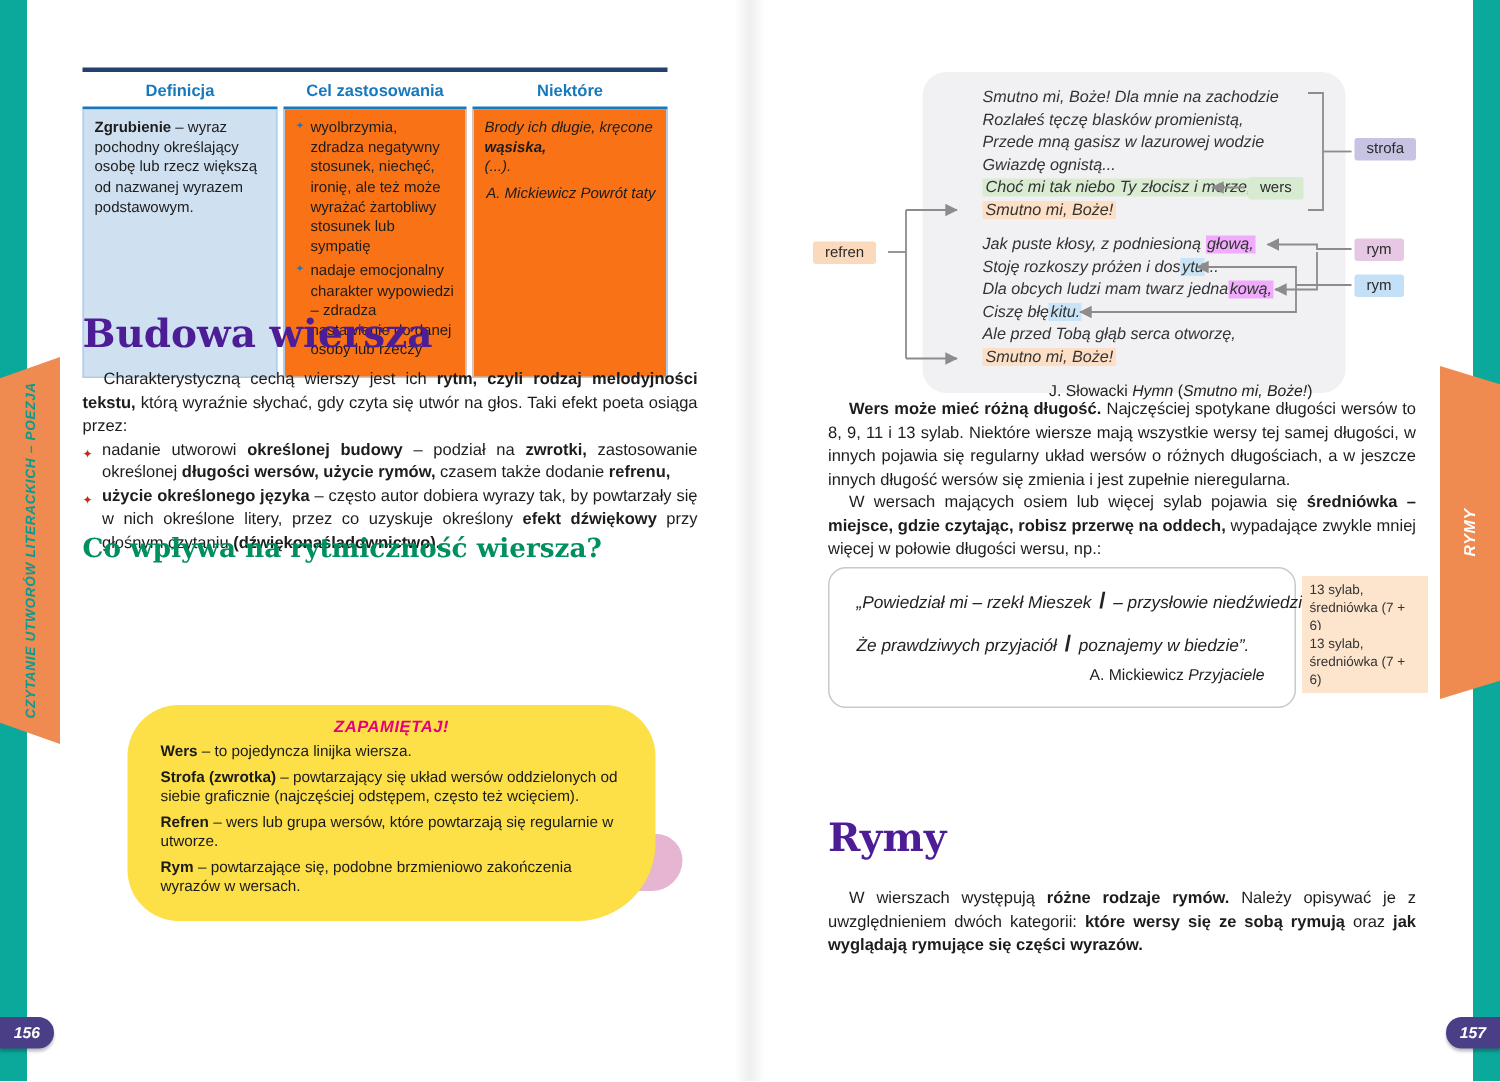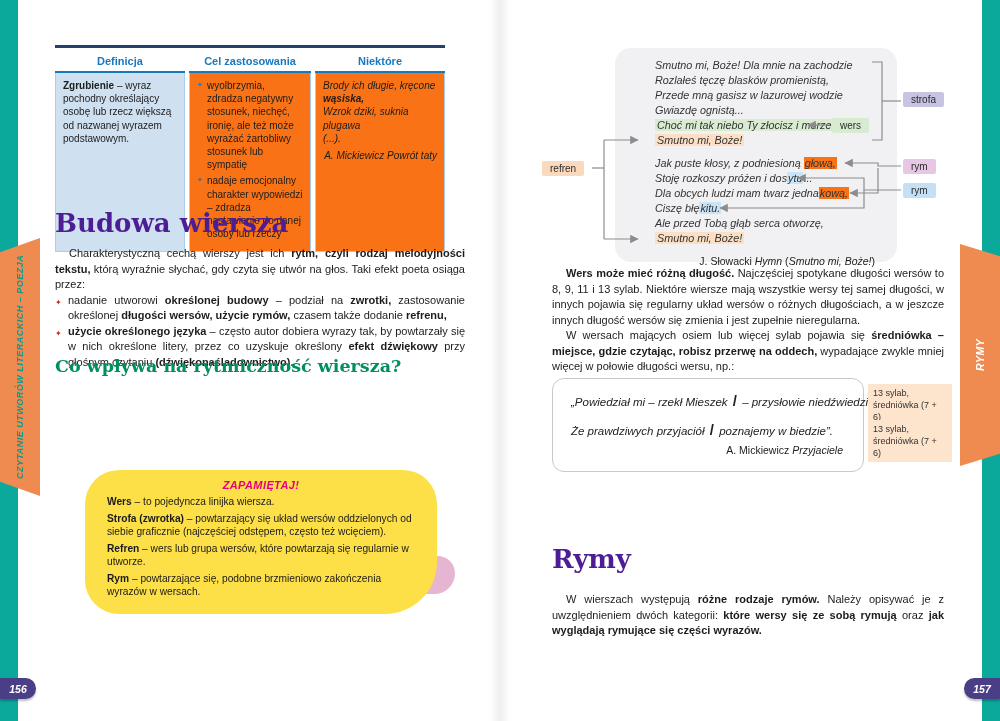--- a/index.html
+++ b/index.html
@@ -60,21 +60,21 @@
              letter-spacing:.4px;margin-bottom:4px;}
   .rem-item{font-size:10.2px;line-height:1.33;margin:3px 0;color:#1a1a1a;}
   
   .poem-box{position:absolute;left:615px;top:48px;width:282px;height:214px;background:#f1f1f3;
             border-radius:16px;padding:10px 18px 8px 40px;box-sizing:border-box;}
   .pline{font-size:10.8px;line-height:15px;font-style:italic;color:#333;white-space:nowrap;}
   .stanza-gap{height:8px;}
   .poem-attr{font-size:10.5px;margin-top:9px;text-align:right;padding-right:4px;color:#222;}
   .hl-green{background:#d9ecd2;padding:0 2px;}
   .hl-peach{background:#fcdfc5;padding:0 2px;}
-  .hl-pink{background:#f97316;padding:0 1px;}
+  .hl-pink{background:#f0abfc;padding:0 1px;}
   .hl-blue{background:#c9e4f7;padding:0 1px;}
   .plabel{position:absolute;font-size:10px;line-height:13px;padding:1px 8px;color:#2b2b2b;border-radius:2px;}
   .lab-strofa{left:903px;top:92px;background:#c7c3e3;}
   .lab-wers{left:832px;top:118px;background:#d6ebd0;}
   .lab-refren{left:542px;top:161px;background:#fbd9bd;}
   .lab-rym1{left:903px;top:159px;background:#e6c8e4;}
   .lab-rym2{left:903px;top:183px;background:#c3e0f7;}
   .connectors{position:absolute;left:0;top:0;pointer-events:none;}
   .rflow{position:absolute;left:552px;width:392px;font-size:11px;line-height:15.5px;text-align:justify;}
   .rflow1{top:266px;}
@@ -120,21 +120,20 @@
     </div>
     <div class="t-grid">
       <div class="t-c t-c1"><b>Zgrubienie</b> – wyraz pochodny określający osobę lub rzecz większą od nazwanej wyrazem podstawowym.</div>
       <div class="t-c t-c2">
         <div class="tb">wyolbrzymia, zdradza negatywny stosunek, niechęć, ironię, ale też może wyrażać żartobliwy stosunek lub sympatię</div>
         <div class="tb">nadaje emocjonalny charakter wypowiedzi – zdradza nastawienie do danej osoby lub rzeczy</div>
       </div>
       <div class="t-c t-c3">
         <div>Brody ich długie, kręcone</div>
         <div><b>wąsiska,</b></div>
-        <div>Wzrok dziki, suknia plugawa</div>
         <div>(...).</div>
         <div class="t-attr">A. Mickiewicz <i>Powrót taty</i></div>
       </div>
     </div>
   </div>
 
   <h1 class="h-serif h-red h-budowa" style="margin:0;">Budowa wiersza</h1>
 
   <div class="flow flow-l1">
     <p class="para">Charakterystyczną cechą wierszy jest ich <b>rytm, czyli rodzaj melodyjności tekstu,</b> którą wyraźnie słychać, gdy czyta się utwór na głos. Taki efekt poeta osiąga przez:</p>

